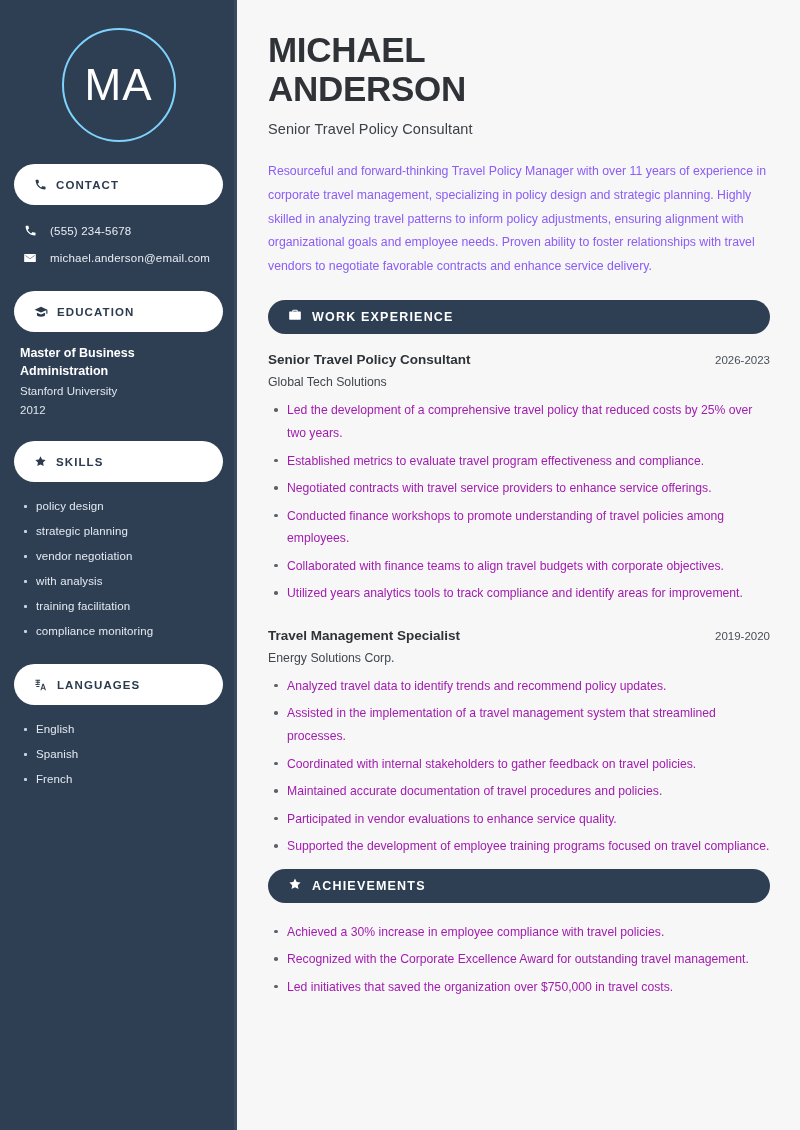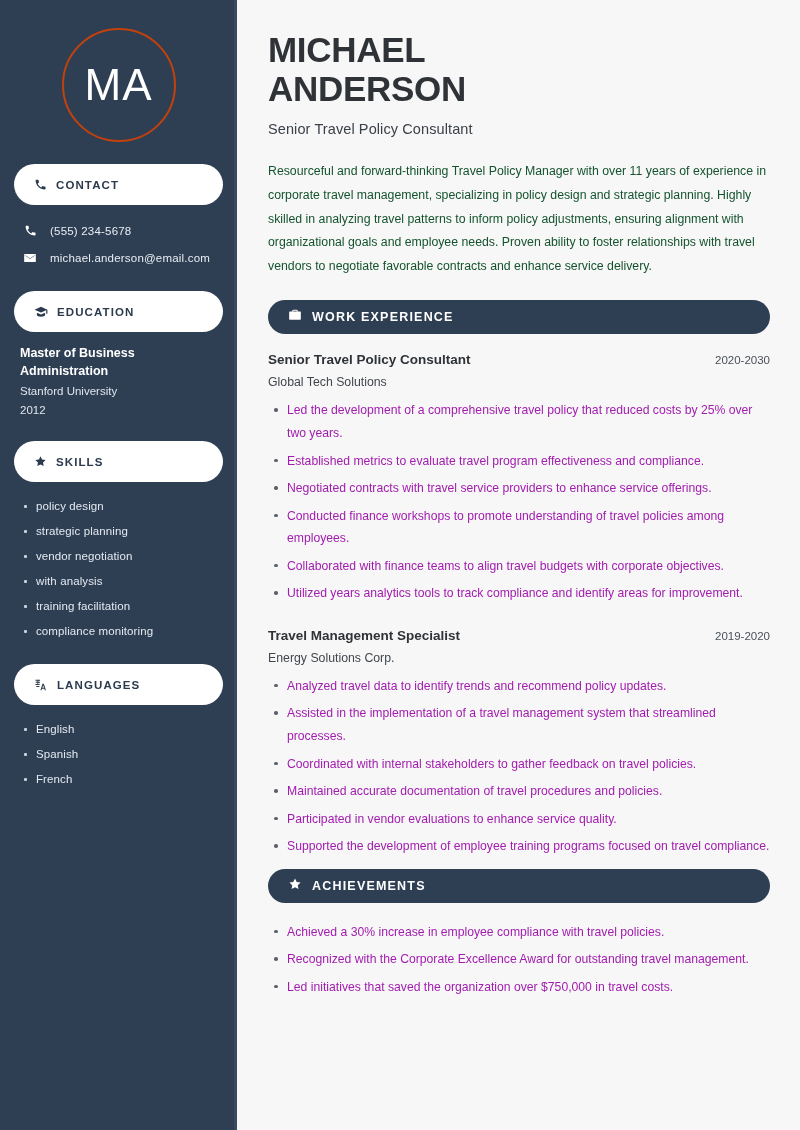--- a/index.html
+++ b/index.html
@@ -40,21 +40,21 @@
   .avatar-wrap {
     display: flex;
     justify-content: center;
     padding-top: 28px;
     padding-bottom: 22px;
   }
   .avatar {
     width: 114px;
     height: 114px;
     border-radius: 50%;
-    border: 2px solid #c2410c;
+    border: 2px solid #7dd3fc;
     display: flex;
     align-items: center;
     justify-content: center;
   }
   .avatar-initials {
     font-size: 44px;
     font-weight: 400;
     letter-spacing: 1px;
     color: #ffffff;
     line-height: 1;
@@ -158,21 +158,21 @@
   .job-title {
     font-size: 14.5px;
     color: #3b4148;
     margin-top: 13px;
     letter-spacing: 0.1px;
   }
 
   .summary {
     font-size: 12.3px;
     line-height: 1.92;
-    color: #14532d;
+    color: #8b5cf6;
     margin-top: 23px;
     margin-bottom: 22px;
     text-align: left;
   }
 
   .section-bar {
     background: #2e3f54;
     border-radius: 40px;
     height: 34px;
     display: flex;
@@ -343,21 +343,21 @@
         <svg width="14" height="14" viewBox="0 0 24 24" fill="#ffffff">
             <path d="M9 3h6c.9 0 1.6.7 1.6 1.6V6H21c.6 0 1 .4 1 1v12c0 .6-.4 1-1 1H3c-.6 0-1-.4-1-1V7c0-.6.4-1 1-1h4.4V4.6C7.4 3.7 8.1 3 9 3zm0 3h6V4.7H9z"></path>
           </svg>
       </span>
       <span class="bar-label">WORK EXPERIENCE</span>
     </div>
 
     <div class="job">
       <div class="job-head">
         <span class="job-role">Senior Travel Policy Consultant</span>
-        <span class="job-dates">2020-2030</span>
+        <span class="job-dates">2026-2023</span>
       </div>
       <div class="job-company">Global Tech Solutions</div>
       <ul class="bullets">
         <li>Led the development of a comprehensive travel policy that reduced costs by 25% over two years.</li>
         <li>Established metrics to evaluate travel program effectiveness and compliance.</li>
         <li>Negotiated contracts with travel service providers to enhance service offerings.</li>
         <li>Conducted finance workshops to promote understanding of travel policies among employees.</li>
         <li>Collaborated with finance teams to align travel budgets with corporate objectives.</li>
         <li>Utilized years analytics tools to track compliance and identify areas for improvement.</li>
       </ul>

